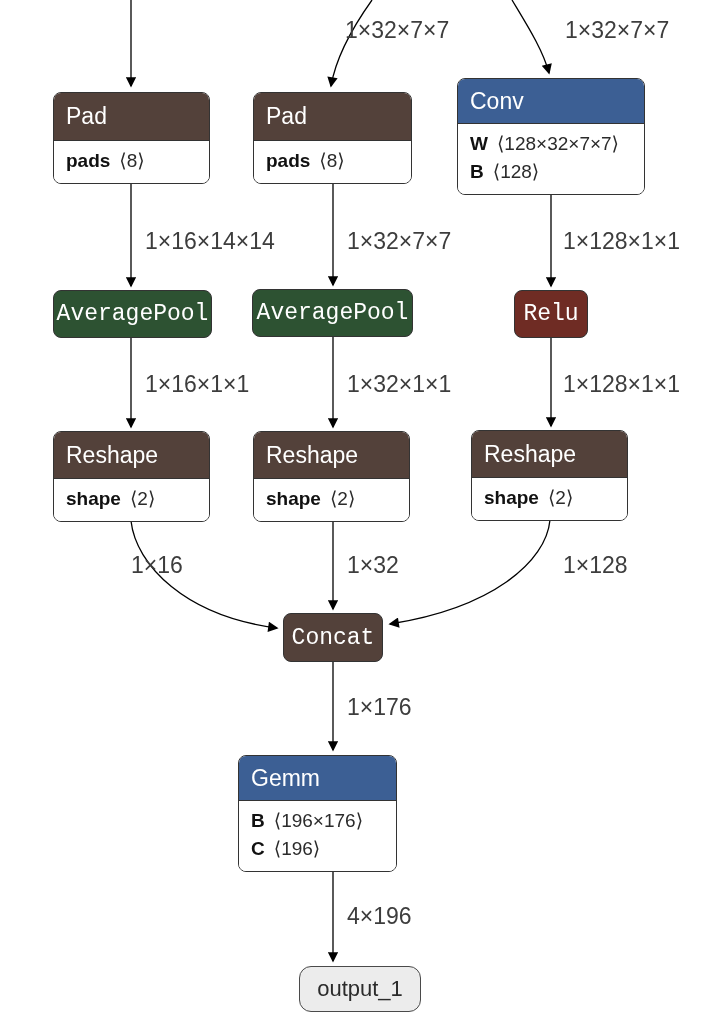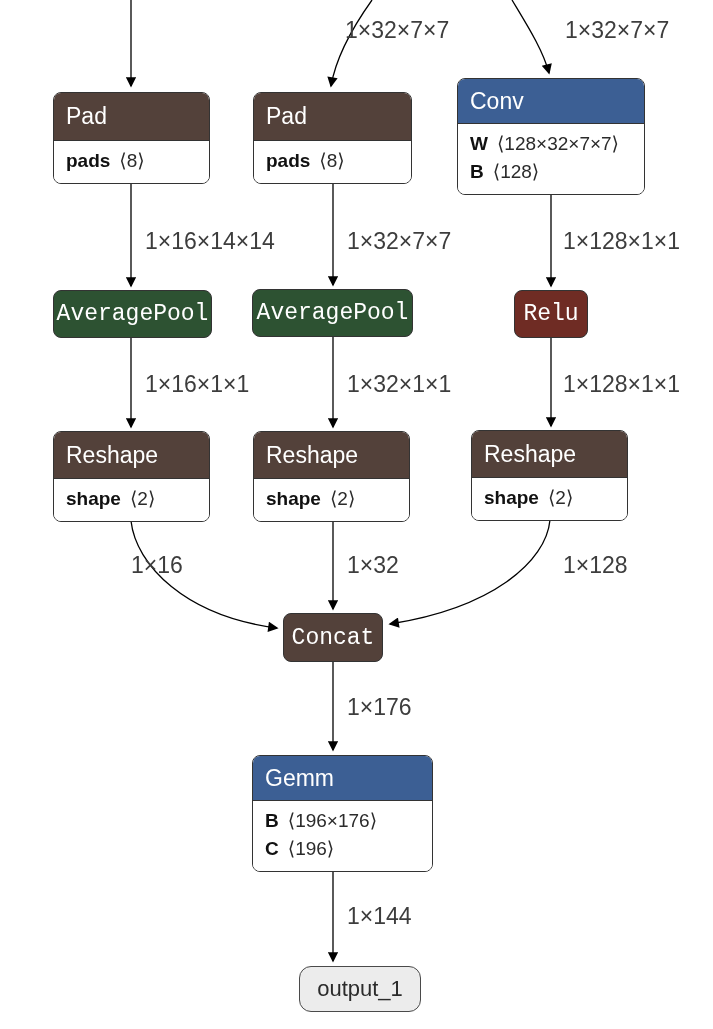--- a/index.html
+++ b/index.html
@@ -56,21 +56,21 @@
   <div class="edge-label" style="left:145px;top:229px">1×16×14×14</div>
   <div class="edge-label" style="left:347px;top:229px">1×32×7×7</div>
   <div class="edge-label" style="left:563px;top:229px">1×128×1×1</div>
   <div class="edge-label" style="left:145px;top:372px">1×16×1×1</div>
   <div class="edge-label" style="left:347px;top:372px">1×32×1×1</div>
   <div class="edge-label" style="left:563px;top:372px">1×128×1×1</div>
   <div class="edge-label" style="left:131px;top:553px">1×16</div>
   <div class="edge-label" style="left:347px;top:553px">1×32</div>
   <div class="edge-label" style="left:563px;top:553px">1×128</div>
   <div class="edge-label" style="left:347px;top:695px">1×176</div>
-  <div class="edge-label" style="left:347px;top:904px">1×144</div>
+  <div class="edge-label" style="left:347px;top:904px">4×196</div>
 
   <div class="node" style="left:53px;top:92px;width:157px">
     <div class="hdr" style="--hc:var(--layer-brown);height:47px">
       <span class="title">Pad</span>
     </div>
     <div class="nbody">
       <div class="attr"><span class="an">pads</span><span class="av">⟨8⟩</span></div>
     </div>
   </div>
 
@@ -129,21 +129,21 @@
     </div>
     <div class="nbody">
       <div class="attr"><span class="an">shape</span><span class="av">⟨2⟩</span></div>
     </div>
   </div>
 
   <div class="node single" style="left:283px;top:613px;width:100px;height:49px;--hc:var(--layer-brown)">
     <span class="title">Concat</span>
   </div>
 
-  <div class="node" style="left:252px;top:755px;width:181px">
+  <div class="node" style="left:238px;top:755px;width:159px">
     <div class="hdr" style="--hc:var(--layer-blue);height:44px">
       <span class="title">Gemm</span>
     </div>
     <div class="nbody">
       <div class="attr"><span class="an">B</span><span class="av">⟨196×176⟩</span></div>
       <div class="attr"><span class="an">C</span><span class="av">⟨196⟩</span></div>
     </div>
   </div>
 
   <div class="node io" style="left:271px;top:966px;width:122px;height:46px">

